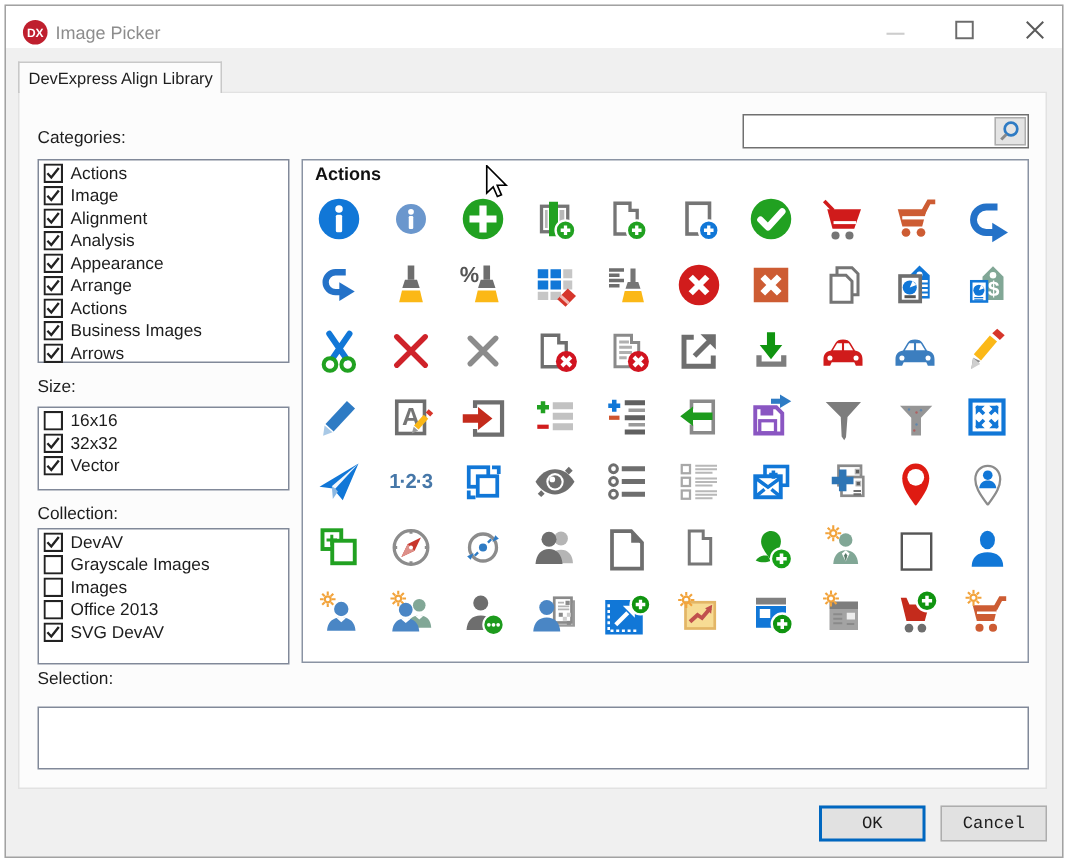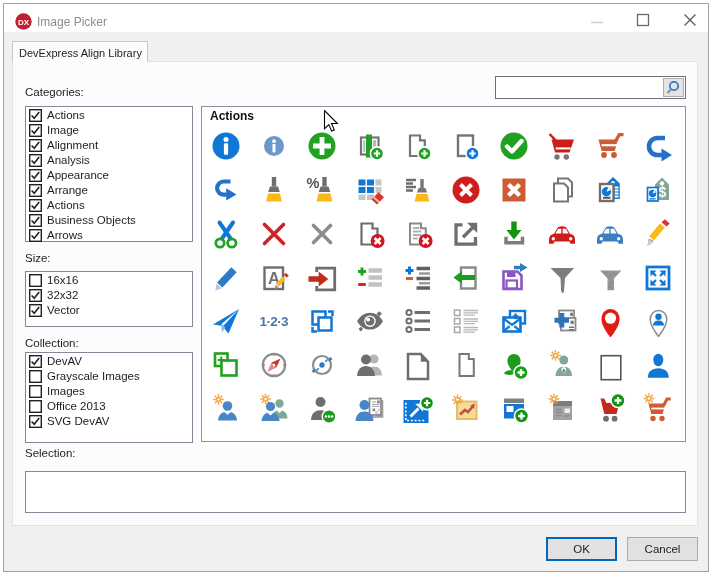--- a/index.html
+++ b/index.html
@@ -25,21 +25,21 @@
              border:1px solid #aeaeae; margin:0px; }
 #iconpanel { position:absolute; left:201px; top:106px; width:485px; height:336px; background:#fff;
              border:1px solid #8a93a3; }
 #acthdr { position:absolute; left:210px; top:109px; font-size:12px; font-weight:bold; color:#111; }
 .ic { position:absolute; width:32px; height:32px; }
 #selectlbl { left:25px; top:447px; }
 #selbox { position:absolute; left:25px; top:471px; width:661px; height:42px; background:#fff;
           border:1px solid #818999; }
 .btn { position:absolute; top:537px; width:71px; height:24px; background:#e1e1e1;
        border:1px solid #adadad; font-size:11.5px; color:#1d1d1d; text-align:center;
-       padding-top:5px; }
+       padding-top:5px;font-family:Liberation Mono, monospace; }
 #ok { left:546px; border:2px solid #0067c0; padding-top:4px; }
 #cancel { left:627px; }
 #cursor { position:absolute; left:323px; top:110px; z-index:10; }
 </style></head><body>
 <div id="win">
   <div id="frame"></div>
   <div id="titlebar">
     <svg id="dxlogo" width="17" height="17" viewBox="0 0 17 17">
       <circle cx="8.5" cy="8.5" r="8.2" fill="#bf1f2e"></circle>
       <text x="8.5" y="11.6" font-size="8" font-weight="bold" fill="#fff" text-anchor="middle" font-family="Liberation Sans,sans-serif">DX</text>
@@ -83,21 +83,21 @@
         <rect x="0.7" y="0.7" width="11.6" height="11.6" fill="#fff" stroke="#222" stroke-width="1.4"></rect>
         <path d="M2.6 6.5l2.6 2.8 5-6.3" fill="none" stroke="#222" stroke-width="1.6"></path>
       </svg><span>Arrange</span></div>
 <div class="li" style="left:29px;top:199px"><svg class="cb" width="13" height="13" viewBox="0 0 13 13">
         <rect x="0.7" y="0.7" width="11.6" height="11.6" fill="#fff" stroke="#222" stroke-width="1.4"></rect>
         <path d="M2.6 6.5l2.6 2.8 5-6.3" fill="none" stroke="#222" stroke-width="1.6"></path>
       </svg><span>Actions</span></div>
 <div class="li" style="left:29px;top:214px"><svg class="cb" width="13" height="13" viewBox="0 0 13 13">
         <rect x="0.7" y="0.7" width="11.6" height="11.6" fill="#fff" stroke="#222" stroke-width="1.4"></rect>
         <path d="M2.6 6.5l2.6 2.8 5-6.3" fill="none" stroke="#222" stroke-width="1.6"></path>
-      </svg><span>Business Objects</span></div>
+      </svg><span>Business Images</span></div>
 <div class="li" style="left:29px;top:229px"><svg class="cb" width="13" height="13" viewBox="0 0 13 13">
         <rect x="0.7" y="0.7" width="11.6" height="11.6" fill="#fff" stroke="#222" stroke-width="1.4"></rect>
         <path d="M2.6 6.5l2.6 2.8 5-6.3" fill="none" stroke="#222" stroke-width="1.6"></path>
       </svg><span>Arrows</span></div>
   <div class="lbl" style="left:25px;top:252px">Size:</div>
   <div class="box" style="left:25px;top:271px;width:168px;height:56px"></div>
   <div class="li" style="left:29px;top:274px"><svg class="cb" width="13" height="13" viewBox="0 0 13 13">
         <rect x="0.7" y="0.7" width="11.6" height="11.6" fill="#fff" stroke="#222" stroke-width="1.4"></rect>
       </svg><span>16x16</span></div>
 <div class="li" style="left:29px;top:289px"><svg class="cb" width="13" height="13" viewBox="0 0 13 13">

